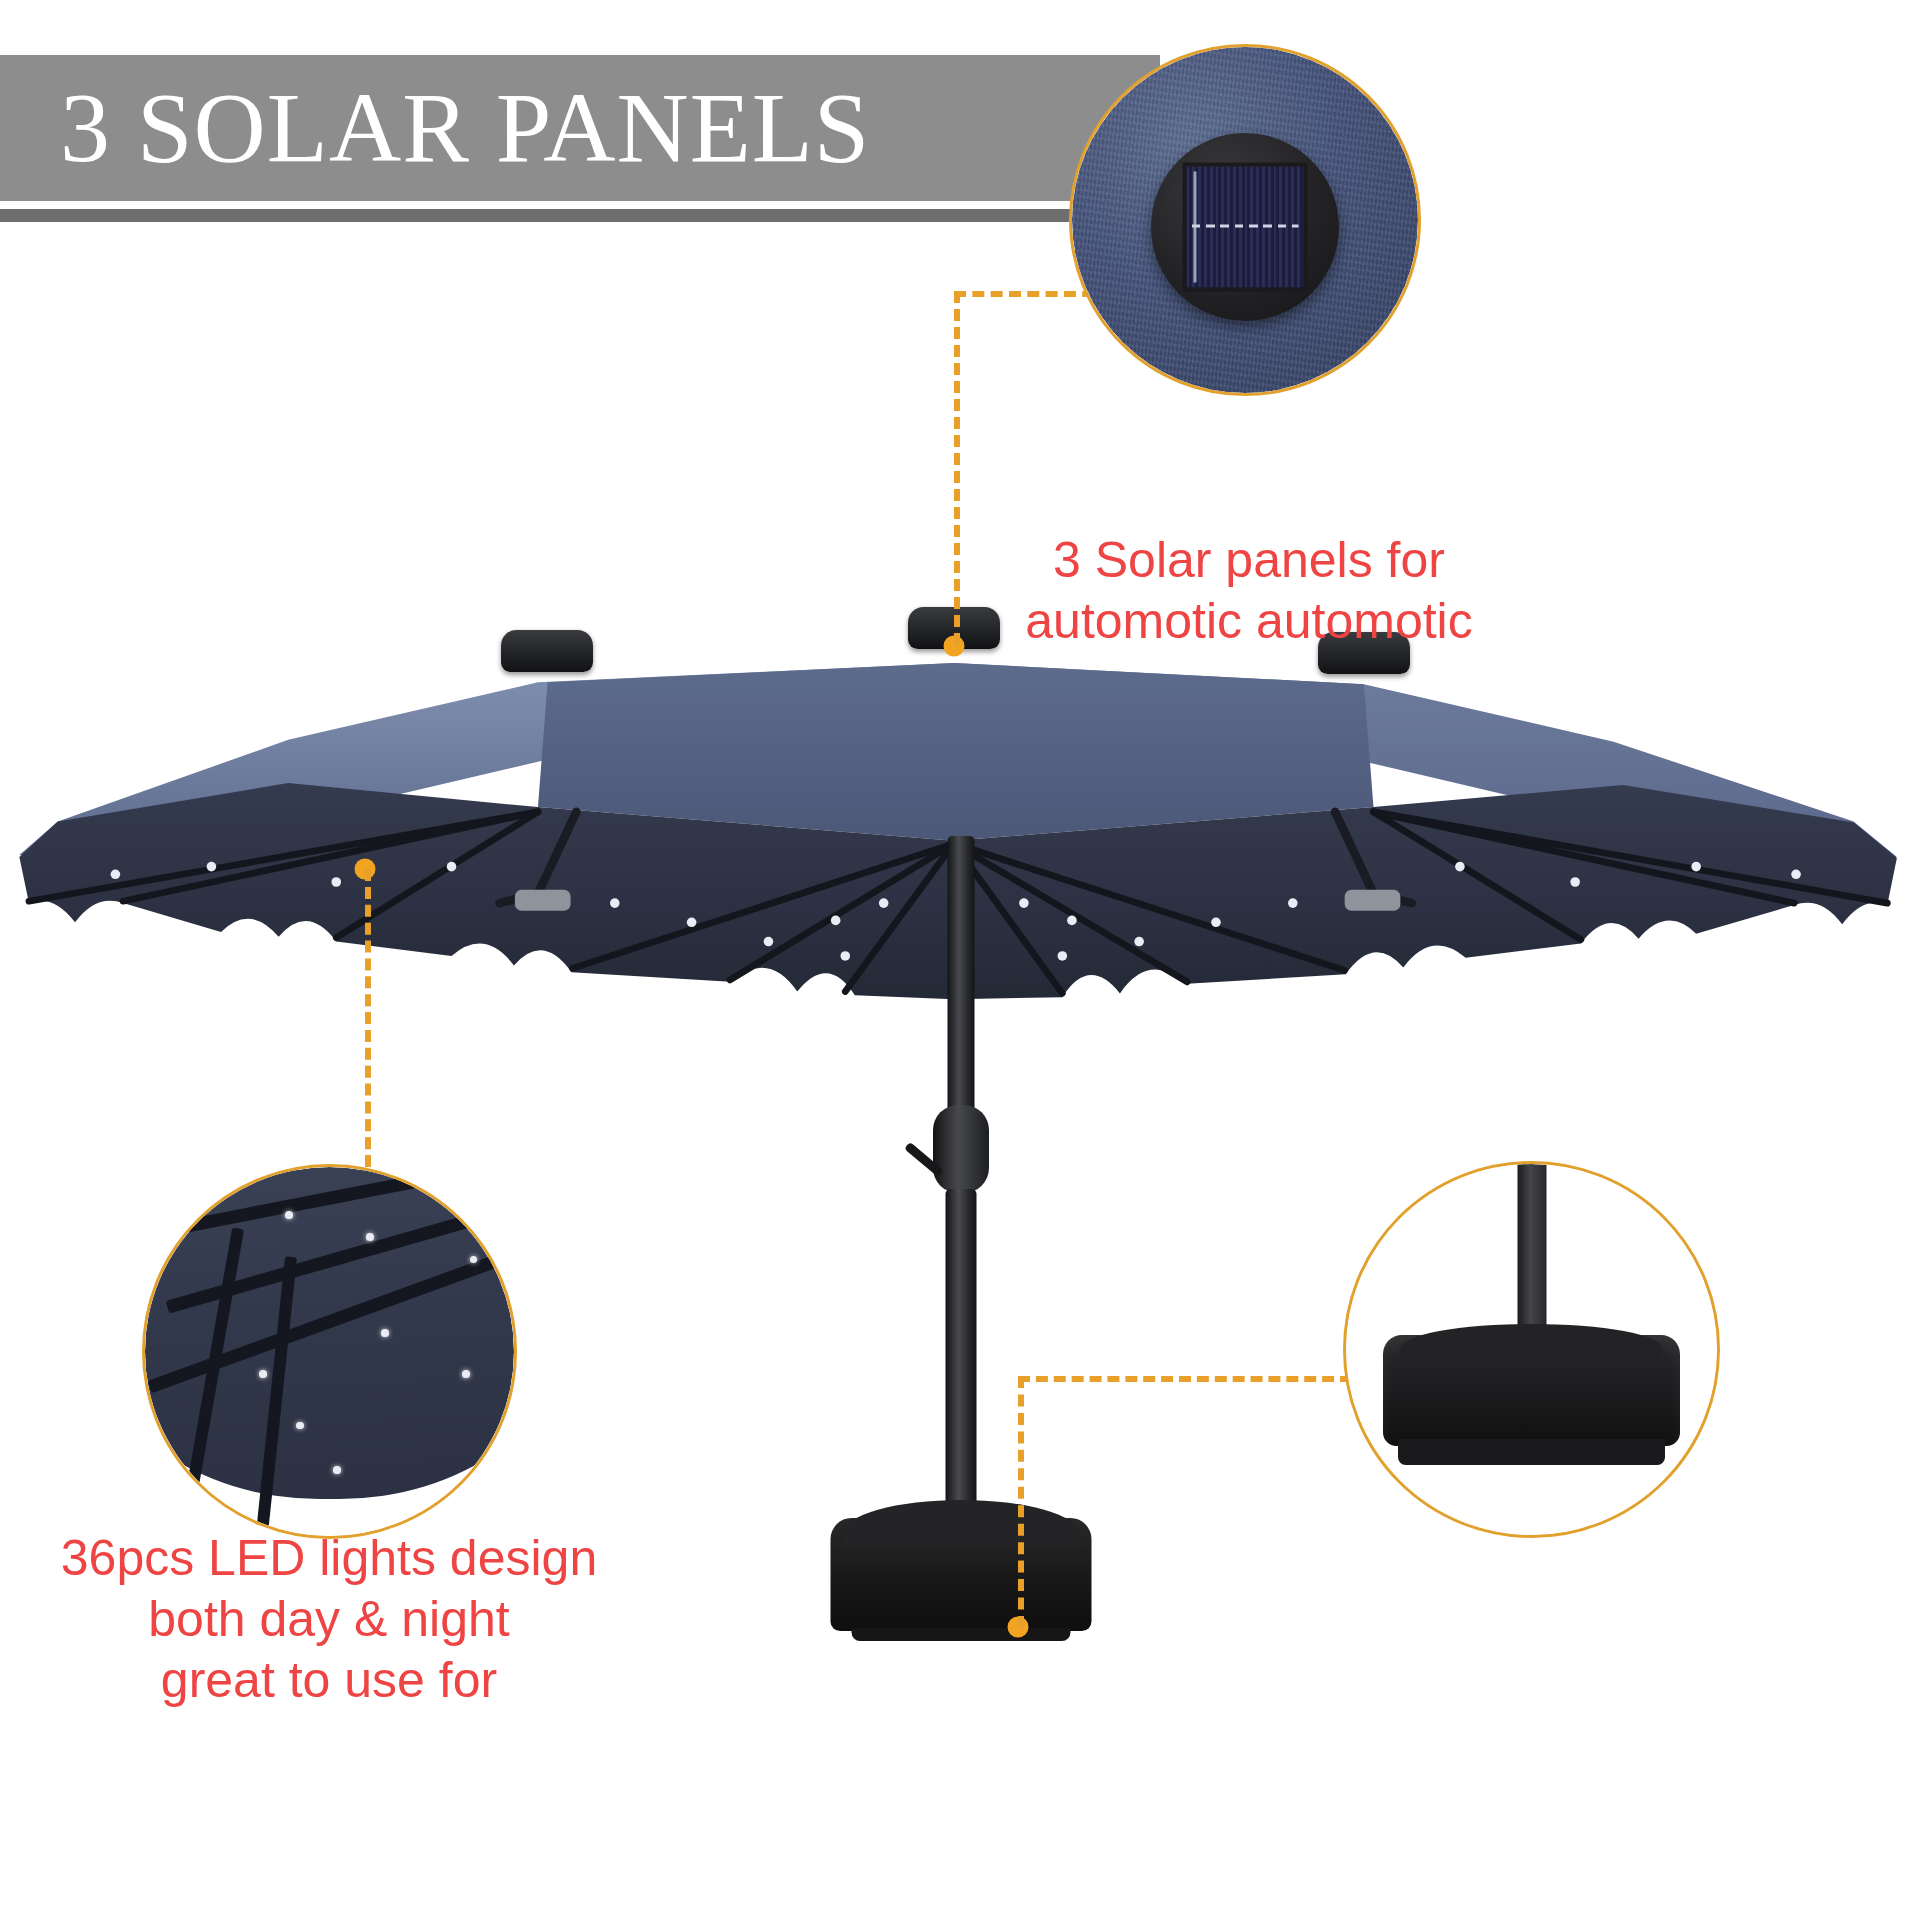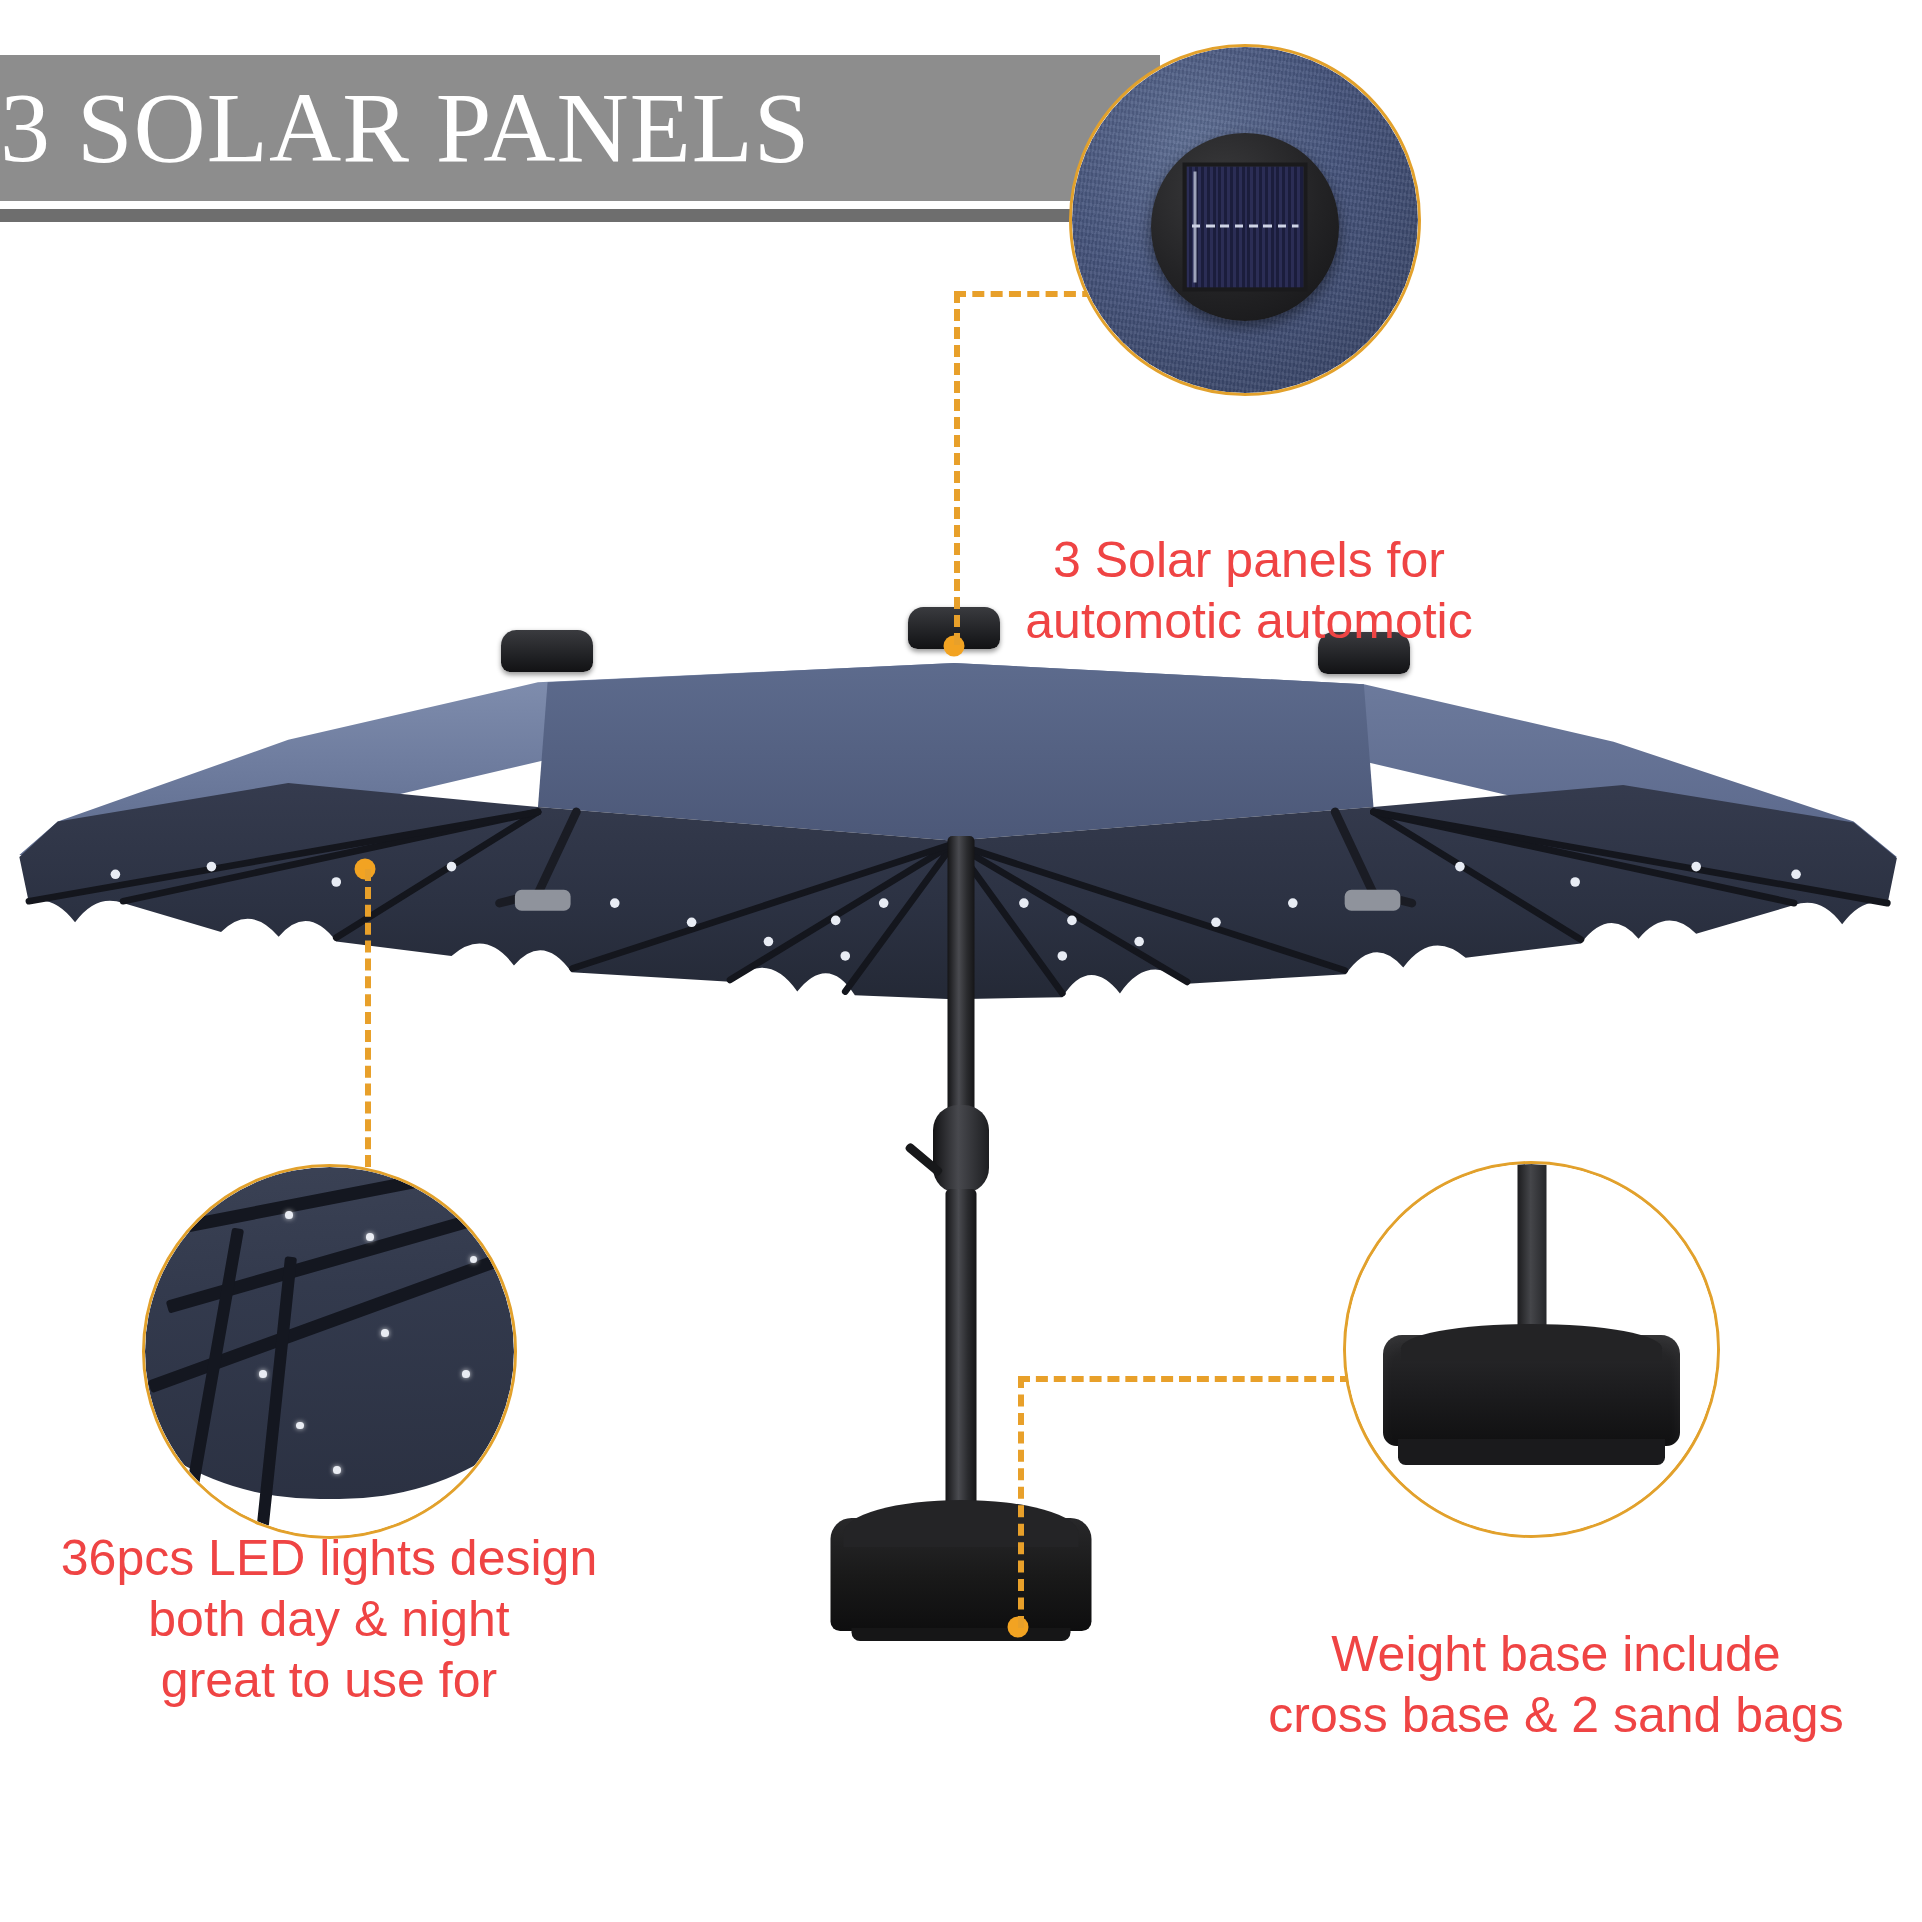--- a/index.html
+++ b/index.html
@@ -5,21 +5,21 @@
   html,body{margin:0;padding:0;background:#fff;}
   body{width:1922px;height:1922px;position:relative;overflow:hidden;
        font-family:"Liberation Sans",sans-serif;}
   #stage{position:absolute;inset:0;width:1922px;height:1922px;background:#ffffff;}
 
   
   .banner{position:absolute;left:0;top:55px;width:1160px;height:146px;
           background:#8d8d8d;display:flex;align-items:center;}
   .banner-title{color:#ffffff;font-family:"Liberation Serif",serif;
           font-size:100px;line-height:100px;letter-spacing:1px;
-          white-space:nowrap;}
+          padding-left:60px;white-space:nowrap;}
   .banner-rule{position:absolute;left:0;top:209px;width:1153px;height:13.4px;
           background:#6e6e6e;}
 
   
   .callout{position:absolute;border-radius:50%;overflow:hidden;
            box-sizing:border-box;background:#ffffff;}
   .callout.ring{border:3.8px solid #e2a12c;}
   .callout-inner{position:absolute;inset:0;border-radius:50%;overflow:hidden;}
 
   
@@ -276,19 +276,15 @@
 
   <div class="callout ring" id="callout-base">
     <div class="callout-inner">
       <div class="base-scene">
         <div class="base-pole"></div>
         <div class="base-pad"></div>
         <div class="base-foot"></div>
       </div>
     </div>
   </div>
-  <div class="caption" style="left:1239px;top:1624px;width:634px;">
-    <div>Weight base include</div>
-    <div>cross base &amp; 2 sand bags</div>
-  </div>
 
 </div>
 
 
 </body></html>

